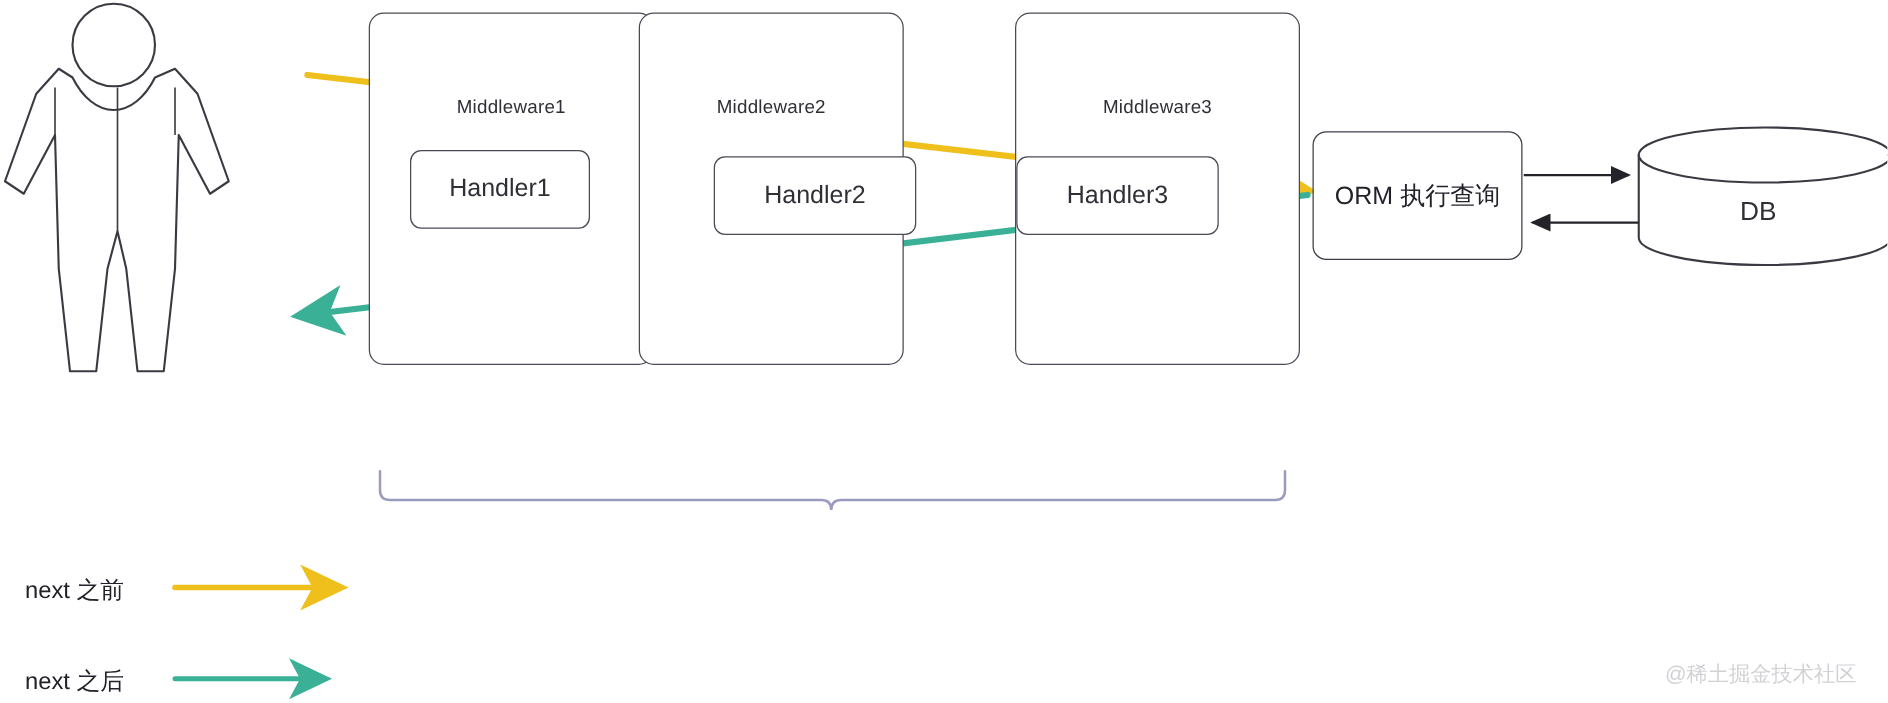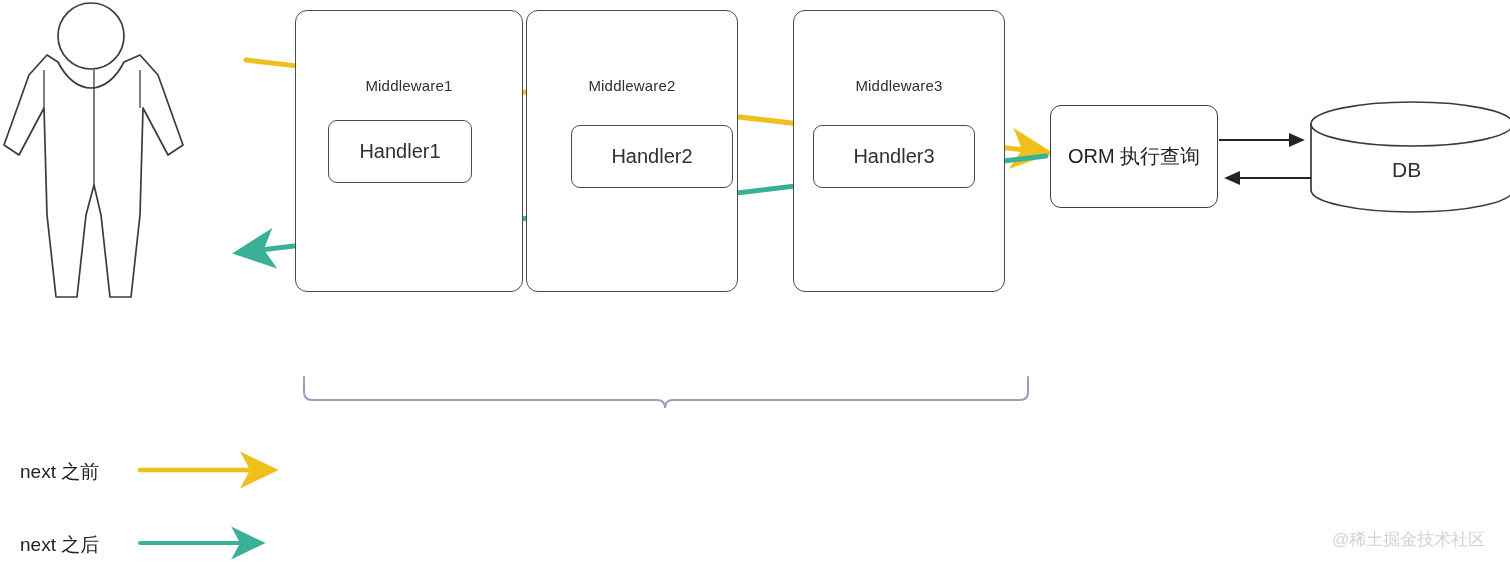--- a/index.html
+++ b/index.html
@@ -162,26 +162,26 @@
 
     <line x1="140" y1="470" x2="268" y2="470" stroke="#EFC01C" stroke-width="4.5" stroke-linecap="round" marker-end="url(#arrow-yellow)"></line>
     <line x1="140" y1="543" x2="256" y2="543" stroke="#3AB096" stroke-width="4" stroke-linecap="round" marker-end="url(#arrow-green)"></line>
   </svg>
 
   <div class="box mw-box" style="left:295px; top:10px; width:228px; height:282px;">
     <div class="mw-title">Middleware1</div>
   </div>
   <div class="handler-box" style="left:328px; top:120px; width:144px; height:63px;">Handler1</div>
 
-  <div class="box mw-box" style="left:526px; top:10px; width:212px; height:282px;">
+  <div class="box mw-box" style="left:511px; top:10px; width:212px; height:282px;">
     <div class="mw-title">Middleware2</div>
   </div>
   <div class="handler-box" style="left:571px; top:125px; width:162px; height:63px;">Handler2</div>
 
-  <div class="box mw-box" style="left:793px; top:10px; width:212px; height:282px;">
+  <div class="box mw-box" style="left:812px; top:10px; width:228px; height:282px;">
     <div class="mw-title">Middleware3</div>
   </div>
   <div class="handler-box" style="left:813px; top:125px; width:162px; height:63px;">Handler3</div>
 
   <div class="orm-box" style="left:1050px; top:105px; width:168px; height:103px;">ORM 执行查询</div>
 
   <div class="db-label" style="left:1392px; top:158px;">DB</div>
 
 
   <div class="legend-label" style="left:20px; top:459px;text-align:center;">next 之前</div>

